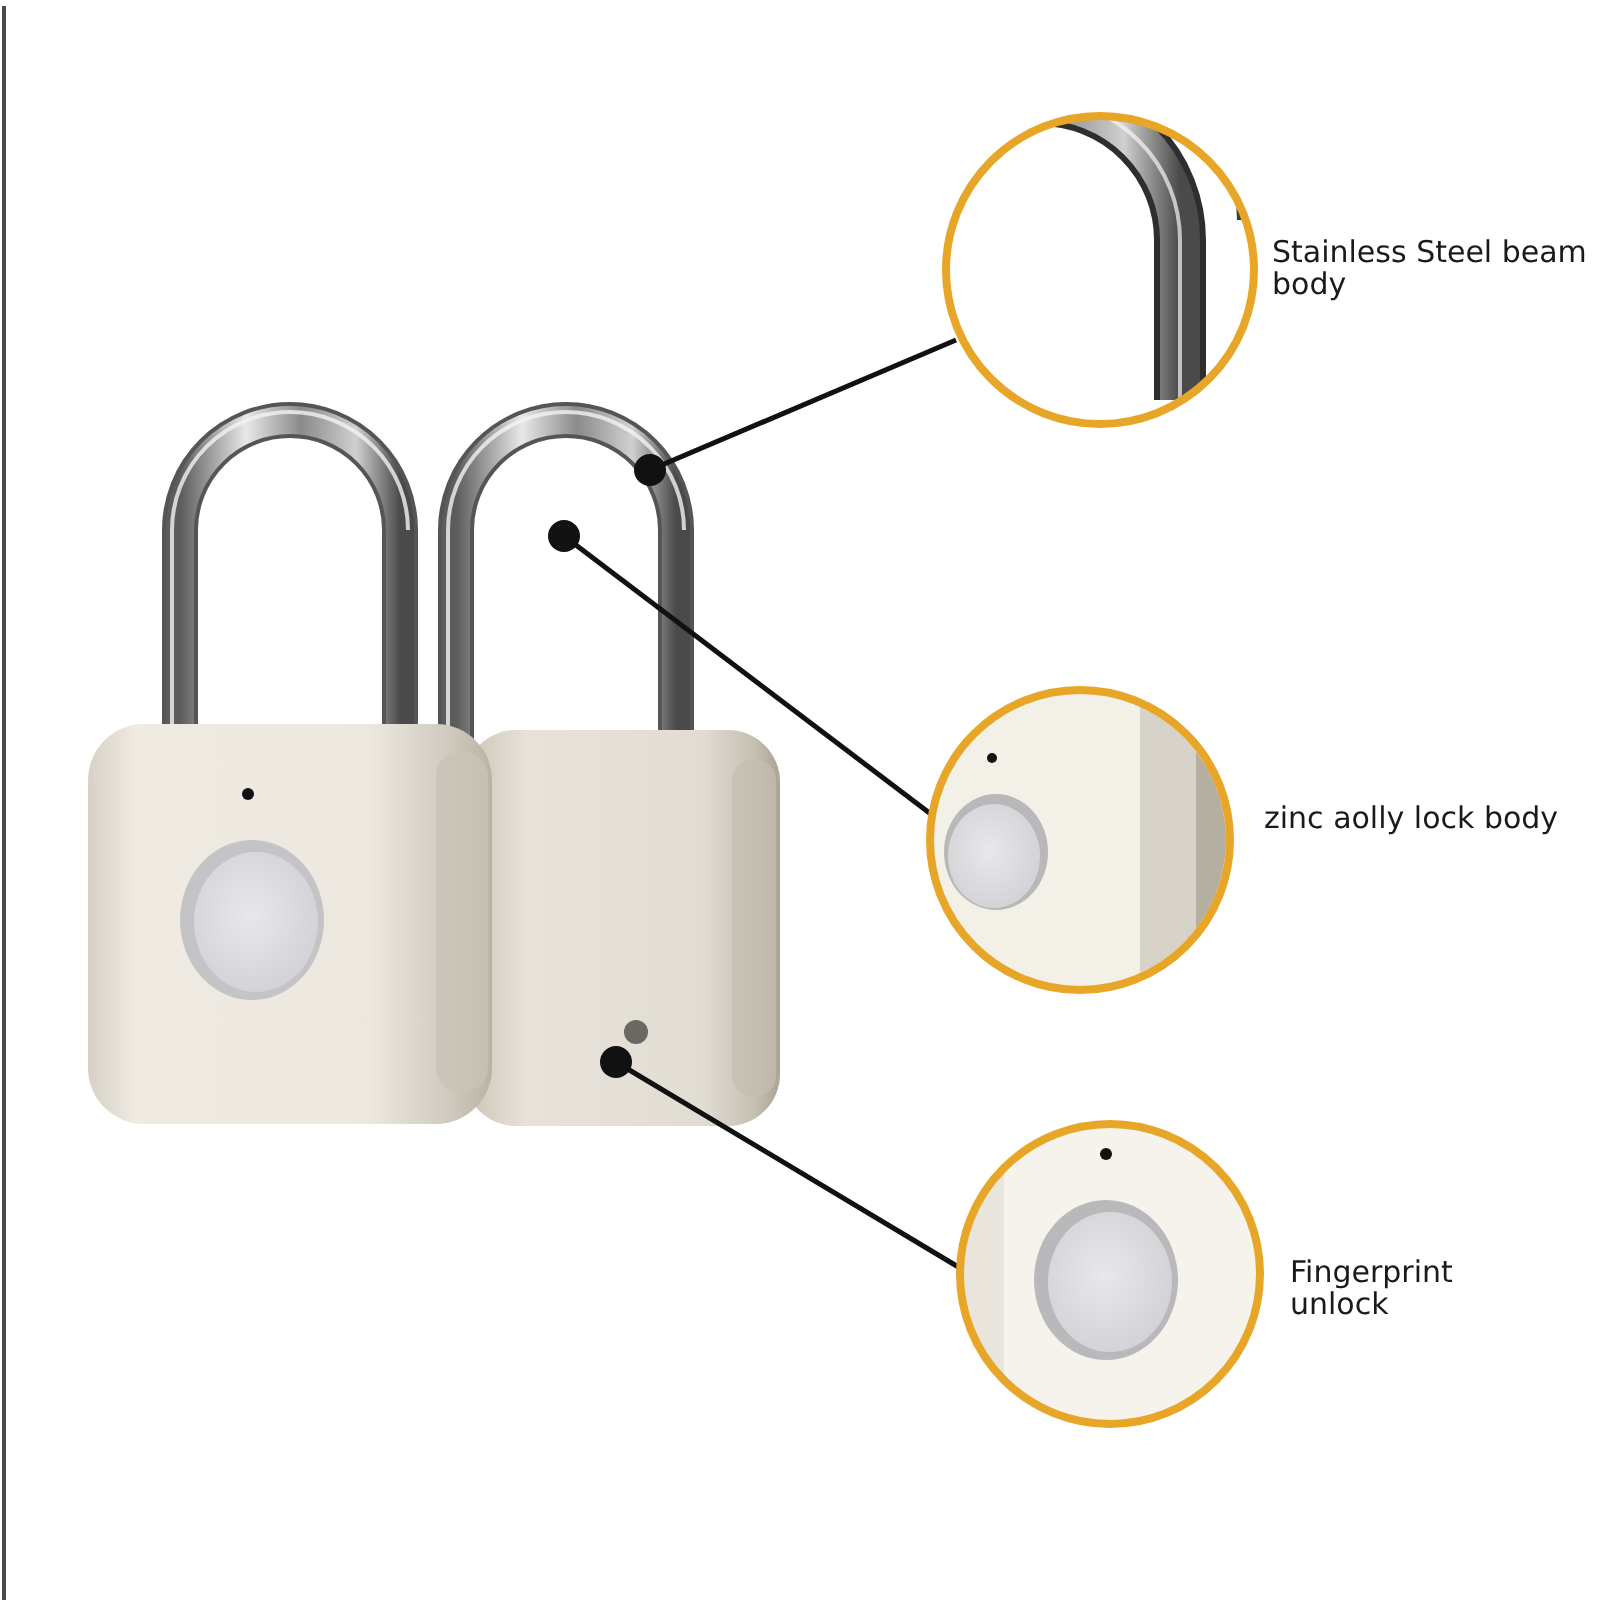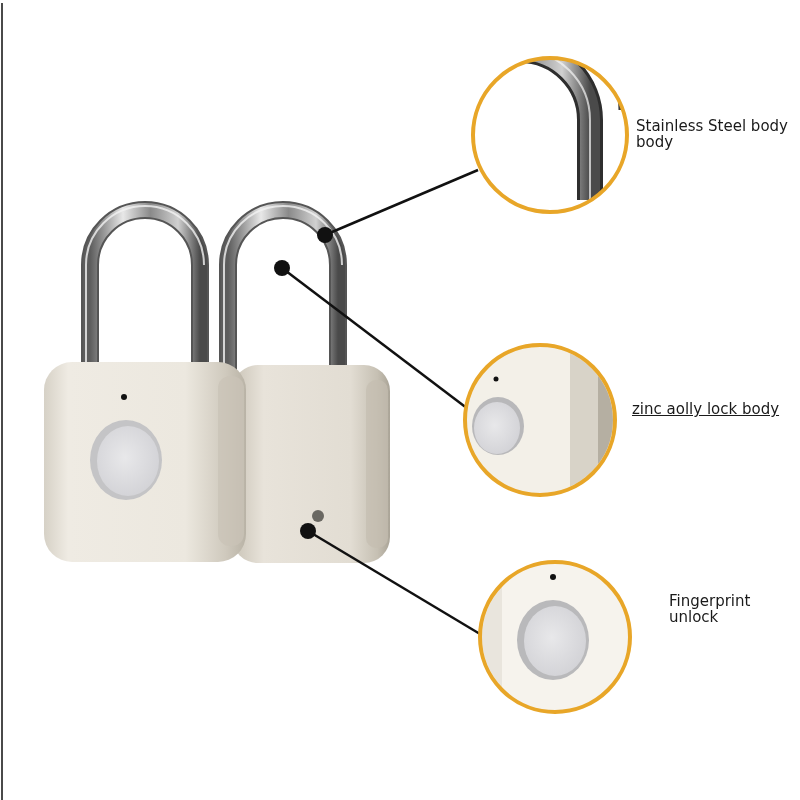--- a/index.html
+++ b/index.html
@@ -119,24 +119,24 @@
       <rect x="480" y="560" width="22" height="160" fill="#e6e1d8" opacity="0.8"></rect>
       <circle cx="553" cy="577" r="3" fill="#111"></circle>
       <ellipse cx="553" cy="640" rx="36" ry="40" fill="#b9b9bb"></ellipse>
       <ellipse cx="555" cy="641" rx="31" ry="35" fill="url(#sensor)"></ellipse>
     </g>
     <circle cx="555" cy="637" r="75" fill="none" stroke="#e8a628" stroke-width="4"></circle>
   </g>
 </svg>
 
 <div class="label" style="left:636px; top:118px;">
-  <span>Stainless Steel body</span>
+  <span>Stainless Steel beam</span>
   <span>body</span>
 </div>
 
-<div class="label" style="left:632px; top:401px;text-decoration:underline;">
+<div class="label" style="left:632px; top:401px;">
   <span>zinc aolly lock body</span>
 </div>
 
-<div class="label" style="left:645px; top:593px;margin-left:24px;">
+<div class="label" style="left:645px; top:628px;">
   <span>Fingerprint</span>
   <span>unlock</span>
 </div>
 
 </body></html>

